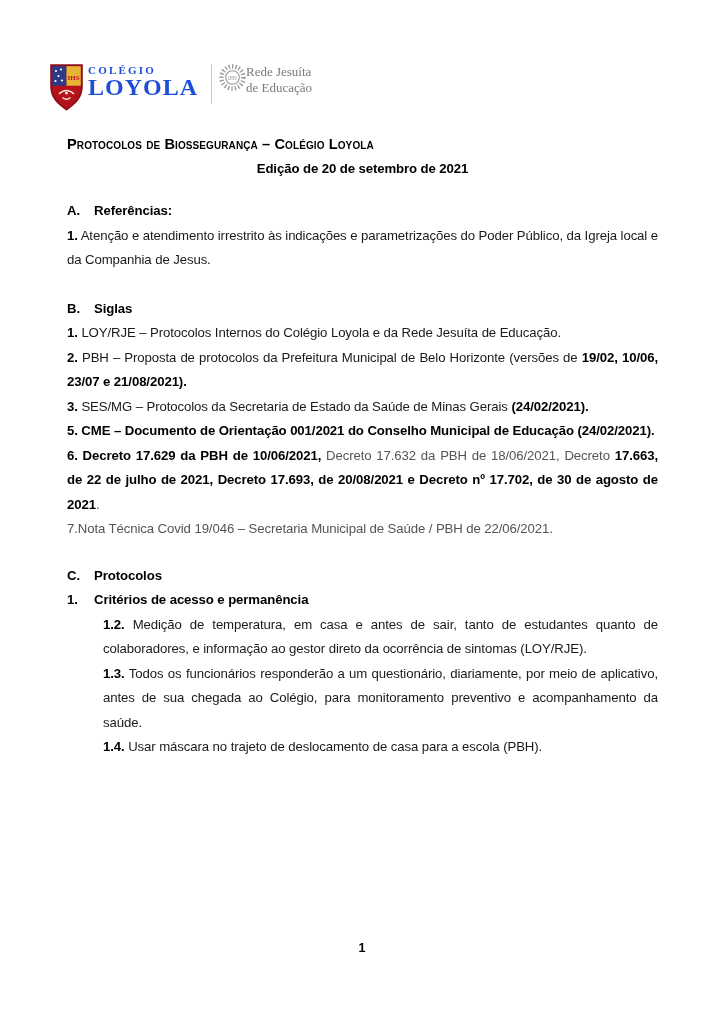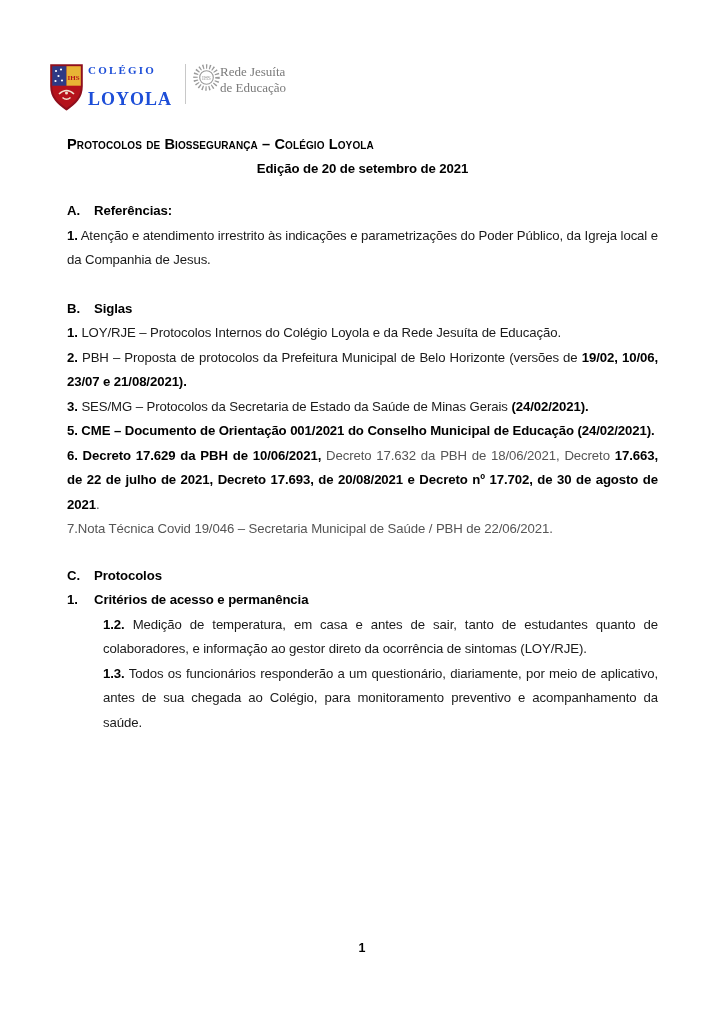--- a/index.html
+++ b/index.html
@@ -9,21 +9,21 @@
     font-family:"Liberation Sans","DejaVu Sans",sans-serif;
     color:#1a1a1a;
   }
   .page { position:absolute; inset:0; background:#ffffff; }
 
   
   .logo { position:absolute; left:50px; top:64px; height:48px; display:flex; align-items:flex-start; }
   .crest { width:33px; height:47px; flex:none; }
   .college { margin-left:5px; color:#1d4ed8; font-family:"Liberation Serif","DejaVu Serif",serif; }
   .college-small { font-size:11px; letter-spacing:2.2px; font-weight:bold; line-height:12px; }
-  .college-large { font-size:18px; letter-spacing:1px; font-weight:bold; line-height:23px;margin-top:12px; }
+  .college-large { font-size:24px; letter-spacing:1px; font-weight:bold; line-height:23px; }
   .logo-divider { width:1px; height:40px; background:#c8c8c8; margin:0 7px 0 13px; flex:none; }
   .seal { width:27px; height:27px; flex:none; }
   .network { color:#7a7a7a; font-size:13px; line-height:15.5px;
              font-family:"Liberation Serif","DejaVu Serif",serif; }
 
   
   .content {
     position:absolute; left:67px; top:132px; width:591px;
     font-size:13.2px; line-height:24.5px; letter-spacing:-0.1px;
     text-align:justify; color:#1a1a1a;
@@ -114,16 +114,17 @@
     <div class="sec mt-c">
       <span class="letter">C.</span>
       <span>Protocolos</span>
     </div>
     <div class="sec">
       <span class="letter">1.</span>
       <span>Critérios de acesso e permanência</span>
     </div>
     <p class="para indent"><span class="b">1.2.</span><span> Medição de temperatura, em casa e antes de sair, tanto de estudantes quanto de colaboradores, e informação ao gestor direto da ocorrência de sintomas (LOY/RJE).</span></p>
     <p class="para indent"><span class="b">1.3.</span><span> Todos os funcionários responderão a um questionário, diariamente, por meio de aplicativo, antes de sua chegada ao Colégio, para monitoramento preventivo e acompanhamento da saúde.</span></p>
+    <p class="para indent"><span class="b">1.4.</span><span> Usar máscara no trajeto de deslocamento de casa para a escola (PBH).</span></p>
   </main>
 
   <div class="footer">1</div>
 </div>
 
 </body></html>

